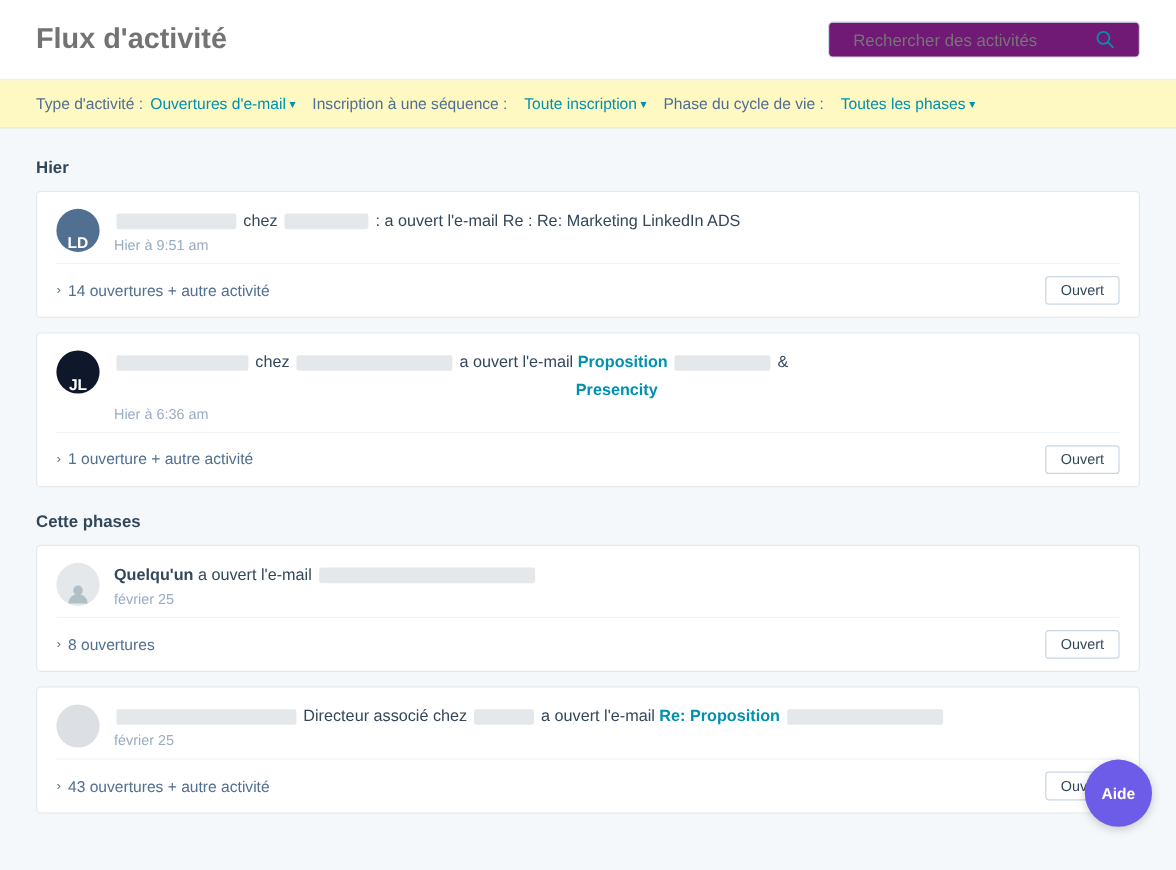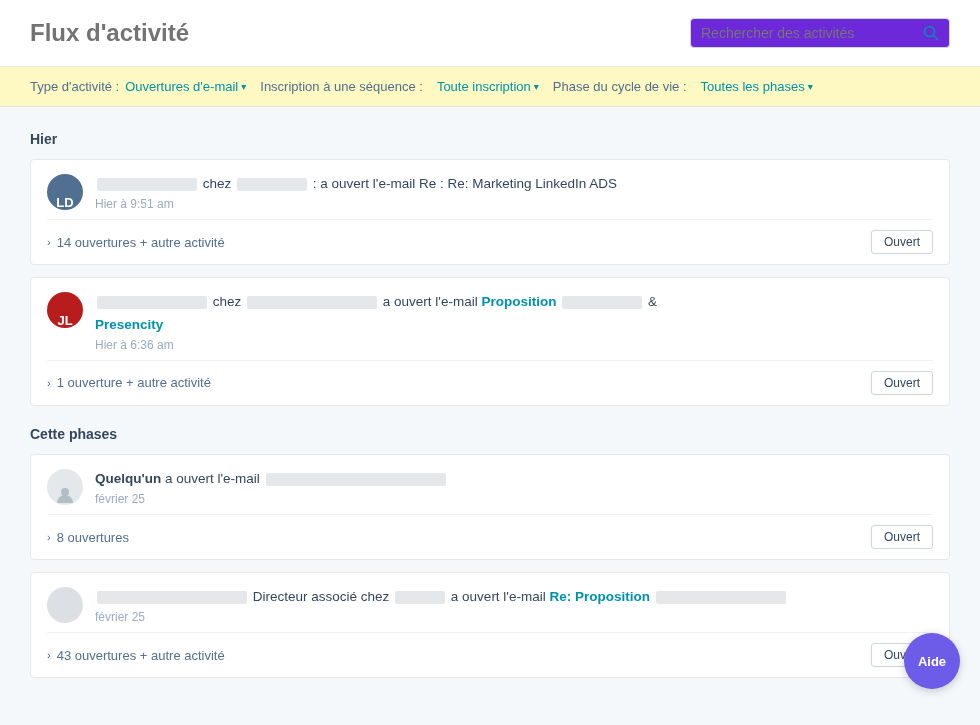--- a/index.html
+++ b/index.html
@@ -25,22 +25,22 @@
       font-size: 24px;
       font-weight: 600;
       color: #737373;
       text-align: center;
     }
     .search-container {
       display: flex;
       align-items: center;
       border: 1px solid #cbd6e2;
       border-radius: 4px;
-      background: #6d28d9;
-      padding: 6px 10px;
+      background: #701a75;
+      padding: 6px 20px;
       width: 260px;
     }
     .search-input {
       border: none;
       outline: none;
       font-size: 14px;
       color: #99acc2;
       flex: 1;
       background: transparent;
     }
@@ -127,21 +127,21 @@
       border-radius: 50%;
       display: flex;
       align-items: flex-end;
       justify-content: center;
       font-size: 13px;
       font-weight: 600;
       color: #fff;
       flex-shrink: 0;
     }
     .avatar-ld { background: #516f90; }
-    .avatar-jl { background: #b91c1c; }
+    .avatar-jl { background: #0f172a; }
     .avatar-anon {
       background: #e5e8eb;
       color: #99acc2;
       font-size: 18px;
     }
     .avatar-img-placeholder {
       background: #dce0e4;
       border-radius: 50%;
       width: 36px;
       height: 36px;
@@ -333,21 +333,21 @@
         <div class="activity-text">
           <span class="name-redacted" style="width:110px"></span>
           <span> chez </span>
           <span class="name-redacted-lg" style="width:130px"></span>
           <span> a ouvert l'e-mail </span>
           <span class="highlight-link">Proposition</span>
           <span> </span>
           <span class="name-redacted" style="width:80px"></span>
           <span> &amp;</span>
         </div>
-        <div class="activity-text" style="margin-top:2px;">
+        <div class="activity-text" style="margin-top:2px;text-align:center;">
           <span class="card-secondary-name">Presencity</span>
         </div>
         <div class="timestamp">Hier à 6:36 am</div>
       </div>
     </div>
     <div class="card-footer">
       <div class="expand-row">
         <span class="expand-chevron">›</span>
         <span>1 ouverture + autre activité</span>
       </div>

